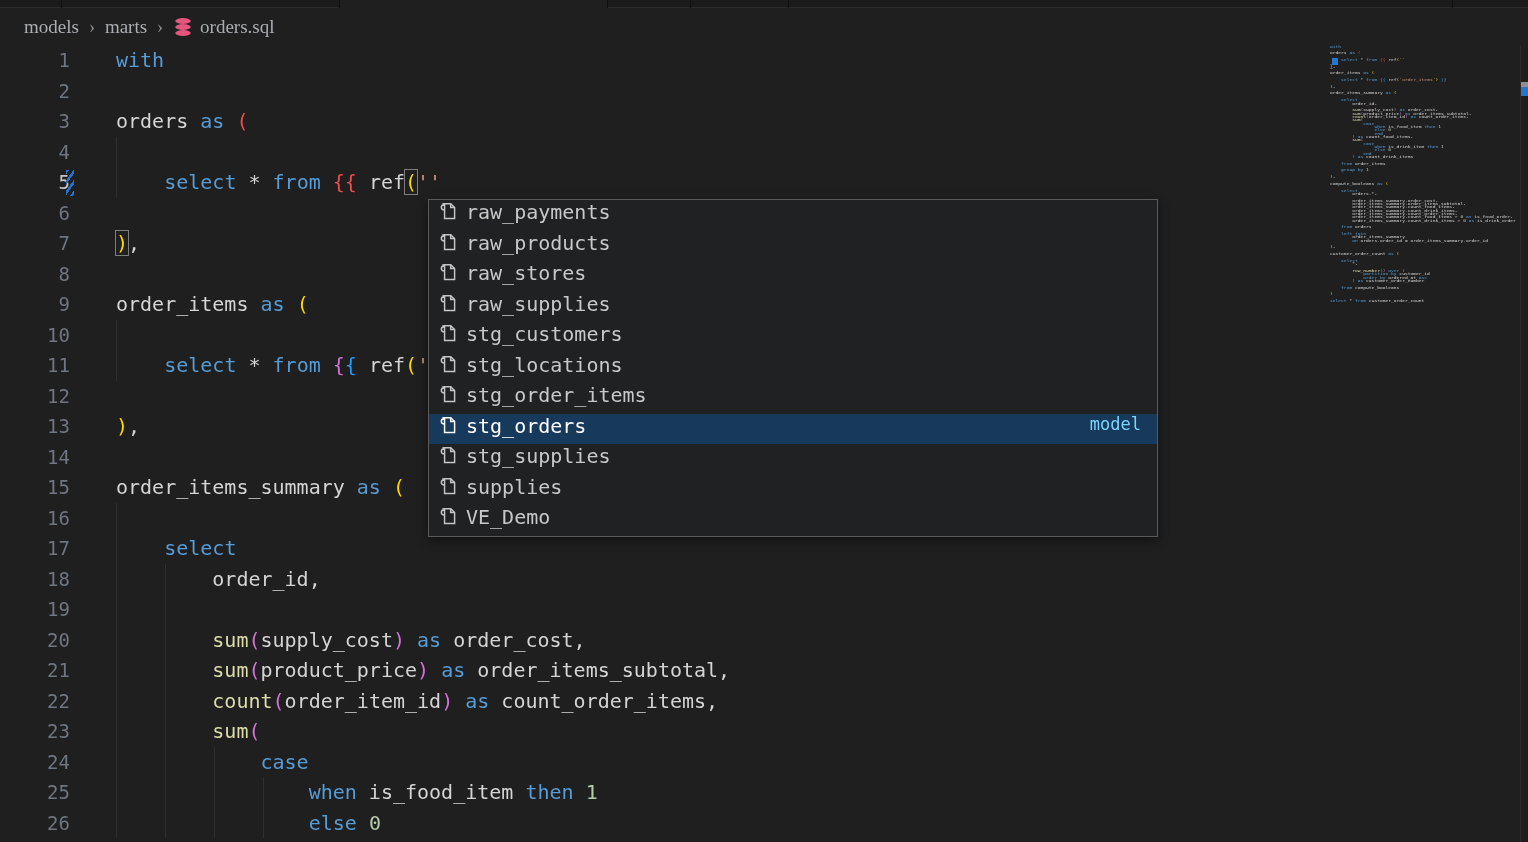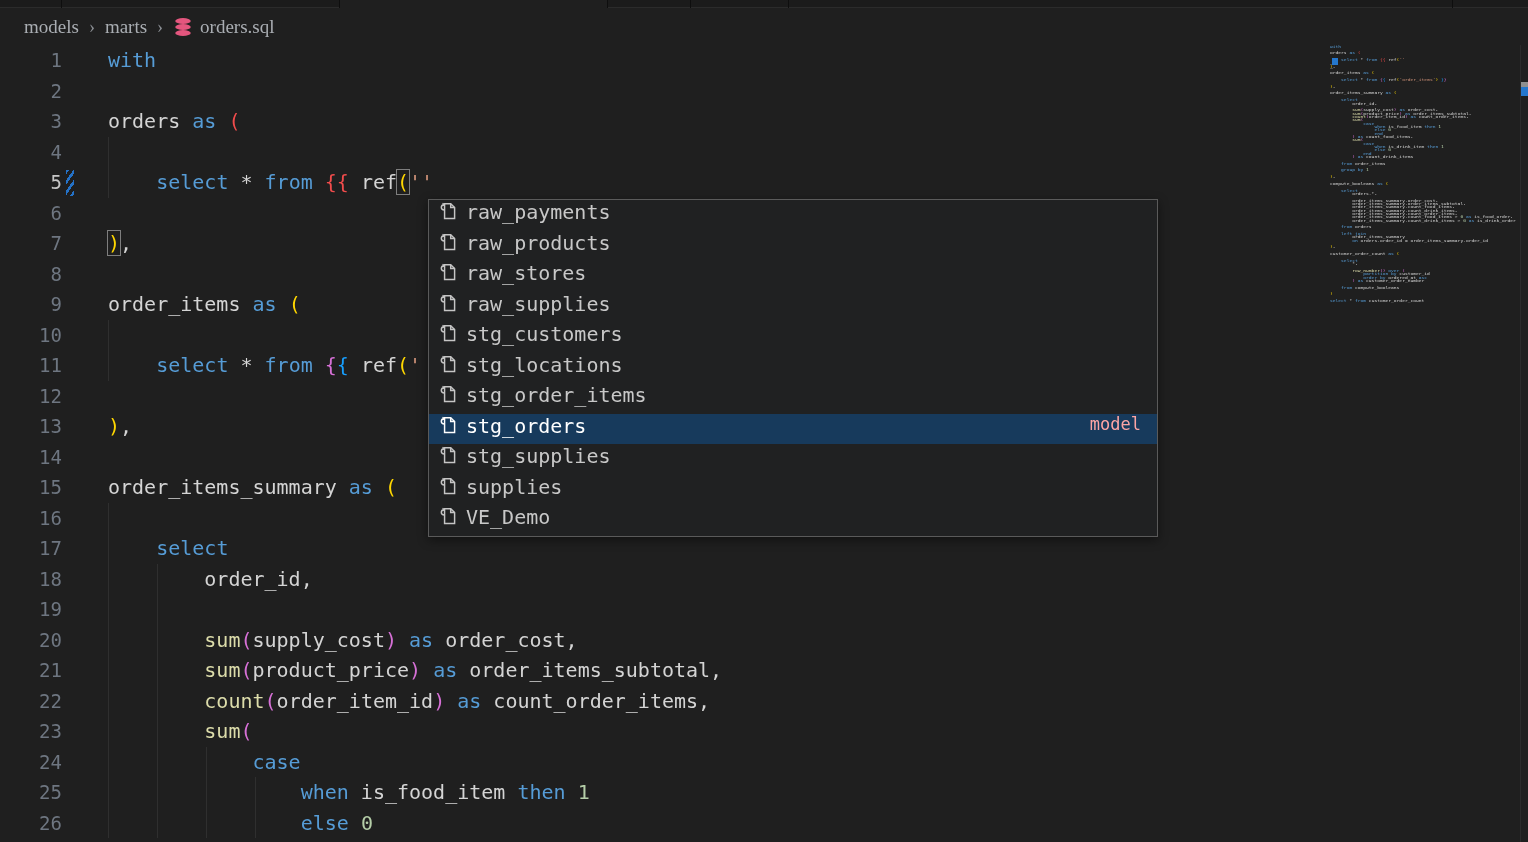--- a/index.html
+++ b/index.html
@@ -14,21 +14,21 @@
 
   
   .breadcrumb { position:absolute; left:24px; top:10px; height:34px; display:flex; align-items:center;
                 font-family:Liberation Serif, serif; font-size:19px; color:#a9adb2; }
   .bc-item { cursor:default; }
   .bc-sep { color:#8a8e93; margin:0 10px; font-size:18px; }
   .bc-file { display:flex; align-items:center; }
   .bc-file svg { margin-right:7px; }
 
   
-  .editor { position:absolute; left:0; top:45px; width:1233px; height:797px; }
+  .editor { position:absolute; left:8px; top:45px; width:1233px; height:797px; }
   .line { height:30.5px; line-height:30.5px; white-space:pre; font-size:20px; }
   .ln { display:inline-block; width:62px; text-align:right; color:#6e7681; font-size:19px; }
   .ln.active { color:#c6c6c6; }
   .lc { margin-left:46px; }
   .tok.kw  { color:#569cd6; }
   .tok.id  { color:#d4d4d4; }
   .tok.fn  { color:#dcdcaa; }
   .tok.num { color:#b5cea8; }
   .tok.str { color:#ce9178; }
   .tok.b1  { color:#ffd700; }
@@ -43,21 +43,21 @@
 
   
   .suggest { position:absolute; left:428px; top:199px; width:730px; background:#202122;
              border:1px solid #5a5a5a; box-shadow:0 3px 10px rgba(0,0,0,.45); z-index:5; }
   .sg-row { height:30.5px; display:flex; padding-left:8px; color:#c8c8c8;
             font-size:20px; cursor:pointer; }
   .sg-row.selected { background:#173a5c; color:#ffffff; }
   .sg-icon { width:22px; height:22px; margin-right:7px; flex:0 0 22px; color:#c5c5c5; }
   .sg-row.selected .sg-icon { color:#ffffff; }
   .sg-label { white-space:pre; }
-  .sg-detail { margin-left:auto; margin-right:16px; font-size:17px; color:#fca5a5; }
+  .sg-detail { margin-left:auto; margin-right:16px; font-size:17px; color:#7dd3fc; }
 
   
   .minimap { position:absolute; left:1330px; top:45px; width:190px; height:270px; overflow:hidden; }
   .mm-inner { transform:scale(0.384,0.25); transform-origin:0 0; width:520px; }
   .mm-line { height:13.4px; line-height:13.4px; font-size:12px; white-space:pre; }
   .mm-mod { position:absolute; left:1332px; top:58px; width:6px; height:7px; background:#2577cd; }
 
   
   .ruler-line { position:absolute; left:1520px; top:45px; width:1px; height:797px; background:#2b2b2b; }
   .ruler-mark-gray { position:absolute; left:1521px; top:82px; width:7px; height:5px; background:#8f8f8f; }

